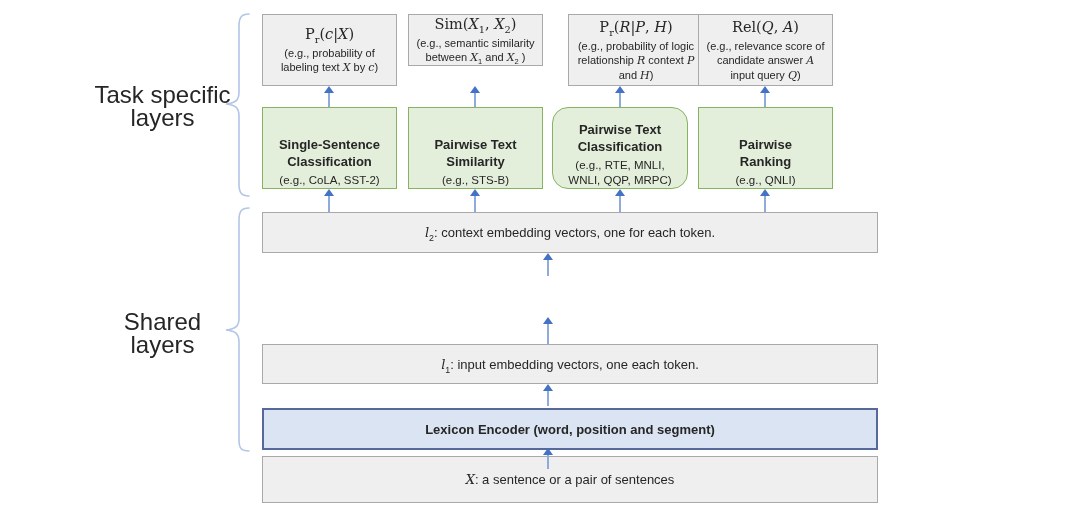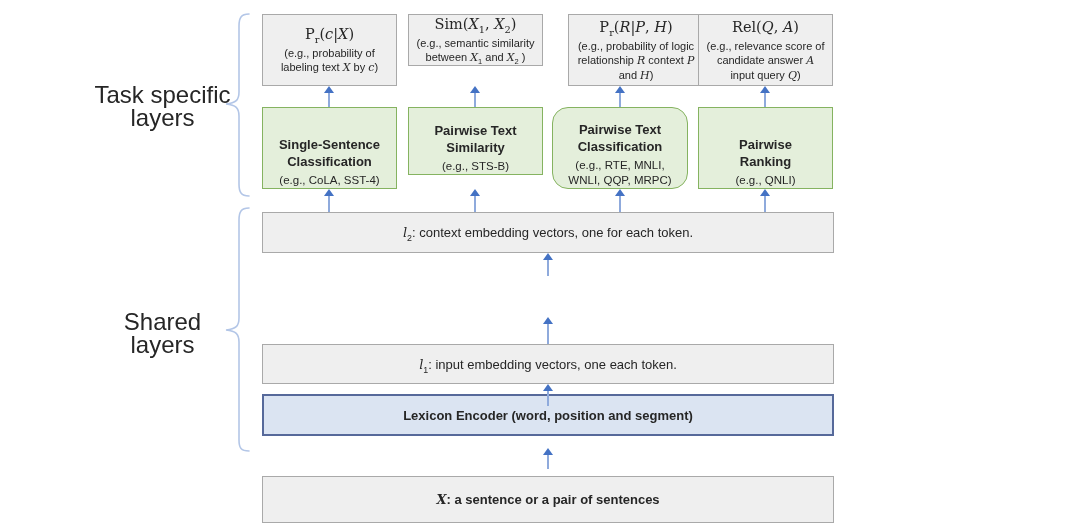--- a/index.html
+++ b/index.html
@@ -17,21 +17,21 @@
   .obox { background:var(--gray-fill,#efefef); border:1.5px solid var(--gray-border,#a9a9a9); }
   .formula { font-family:"DejaVu Serif", serif; font-size:14.5px; line-height:19px; }
   .iv { font-style:italic; font-family:"DejaVu Serif", serif; }
   sub { font-size:0.68em; line-height:0; }
   .desc { font-size:11px; line-height:14px; margin-top:2px; padding:0 5px; }
 
   .tbox { background:var(--green-fill,#e4efdb); border:1.5px solid var(--green-border,#85b360);justify-content:flex-end; }
   .tbox .title { font-weight:bold; font-size:13px; line-height:17px; max-width:104px; }
   .tbox .examples { font-size:11.5px; line-height:15px; margin-top:3px; padding:0 6px; }
 
-  .bar { position:absolute; left:262px; width:572px; box-sizing:border-box; display:flex;
+  .bar { position:absolute; left:262px; width:616px; box-sizing:border-box; display:flex;
          align-items:center; justify-content:center; text-align:center; font-size:13px; }
   .bar.gray { background:var(--gray-fill,#efefef); border:1.5px solid var(--gray-border,#a9a9a9); }
   .bar.blue { background:var(--blue-fill,#dbe4f2); border:2px solid var(--blue-border,#56699a); font-weight:bold; }
 
   .arrow { position:absolute; width:10px; display:flex; flex-direction:column; align-items:center; }
   .arrow .head { width:0; height:0; border-left:5px solid transparent; border-right:5px solid transparent;
                  border-bottom:7px solid var(--arrow-head,#4472c4); }
   .arrow .stem { width:2px; flex:1; background:var(--arrow-stem,#8faadc); }
 </style>
 </head>
@@ -65,45 +65,45 @@
     <div class="formula"><span>P</span><sub>r</sub><span>(</span><span class="iv">R</span><span>|</span><span class="iv">P</span><span>, </span><span class="iv">H</span><span>)</span></div>
     <div class="desc"><span>(e.g., probability of logic relationship </span><span class="iv">R</span><span> context </span><span class="iv">P</span><span> and </span><span class="iv">H</span><span>)</span></div>
   </div>
   <div class="box obox" style="left:698px; top:14px; width:135px; height:72px;">
     <div class="formula"><span>Rel(</span><span class="iv">Q</span><span>, </span><span class="iv">A</span><span>)</span></div>
     <div class="desc"><span>(e.g., relevance score of candidate answer </span><span class="iv">A</span><span> input query </span><span class="iv">Q</span><span>)</span></div>
   </div>
 
   <div class="box tbox" style="left:262px; top:107px; width:135px; height:82px;">
     <div class="title">Single-Sentence Classification</div>
-    <div class="examples">(e.g., CoLA, SST-4)</div>
+    <div class="examples">(e.g., CoLA, SST-2)</div>
   </div>
-  <div class="box tbox" style="left:408px; top:107px; width:135px; height:68px;">
+  <div class="box tbox" style="left:408px; top:107px; width:135px; height:82px;">
     <div class="title">Pairwise Text Similarity</div>
     <div class="examples">(e.g., STS-B)</div>
   </div>
   <div class="box tbox" style="left:552px; top:107px; width:136px; height:82px;border-radius:16px;">
     <div class="title">Pairwise Text Classification</div>
     <div class="examples">(e.g., RTE, MNLI, WNLI, QQP, MRPC)</div>
   </div>
   <div class="box tbox" style="left:698px; top:107px; width:135px; height:82px;">
     <div class="title">Pairwise Ranking</div>
     <div class="examples">(e.g., QNLI)</div>
   </div>
 
   <div class="bar gray" style="top:212px; height:41px;">
     <span><span class="iv">l</span><sub>2</sub><span>: context embedding vectors, one for each token.</span></span>
   </div>
   <div class="bar gray" style="top:344px; height:40px;">
     <span><span class="iv">l</span><sub>1</sub><span>: input embedding vectors, one each token.</span></span>
   </div>
-  <div class="bar blue" style="top:394px; height:42px;">
+  <div class="bar blue" style="top:408px; height:42px;">
     <span>Lexicon Encoder (word, position and segment)</span>
   </div>
-  <div class="bar gray" style="top:476px; height:47px;font-weight:bold;">
+  <div class="bar gray" style="top:456px; height:47px;">
     <span><span class="iv">X</span><span>: a sentence or a pair of sentences</span></span>
   </div>
 
   <div class="arrow" style="left:324px; top:86px; height:21px;">
       <div class="head"></div>
       <div class="stem"></div>
     </div>
   <div class="arrow" style="left:470px; top:86px; height:21px;">
       <div class="head"></div>
       <div class="stem"></div>

